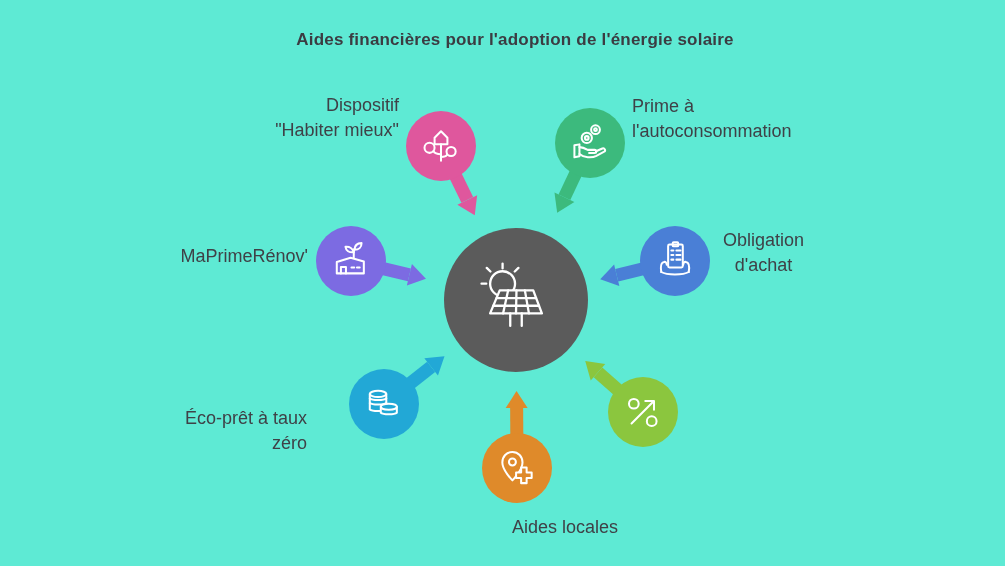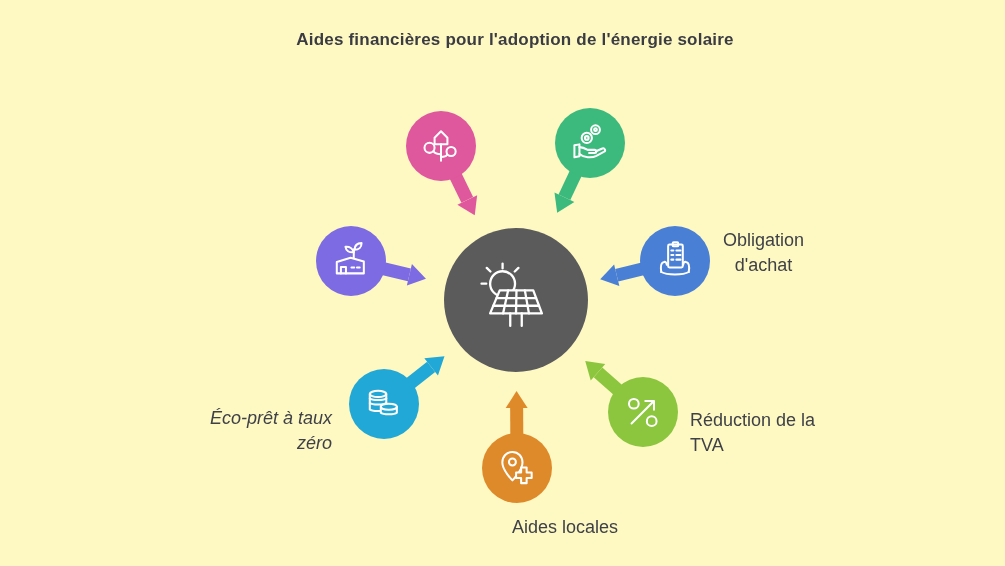--- a/index.html
+++ b/index.html
@@ -1,19 +1,19 @@
 <!DOCTYPE html>
 <html><head>
 <meta charset="utf-8">
 <style>
   html,body{margin:0;padding:0;background:#ffffff;}
   .canvas{
     position:relative;
     width:1005px;height:566px;
-    background:#fef9c3;
+    background:#5eead4;
     font-family:"Liberation Sans", sans-serif;
     overflow:hidden;
   }
   .title{
     position:absolute;
     left:15px;top:30px;width:1000px;
     text-align:center;
     font-size:17px;font-weight:700;
     letter-spacing:.2px;
     color:#3b3c42;
@@ -37,21 +37,21 @@
     position:absolute;
     font-size:18px;line-height:25px;
     color:#3f4147;
     white-space:pre-line;
   }
   #lbl-habiter{right:606px;top:93px;text-align:right;}
   #lbl-prime{left:632px;top:94px;text-align:left;}
   #lbl-obligation{left:723px;top:228px;text-align:center;}
   #lbl-tva{left:690px;top:408px;text-align:left;}
   #lbl-locales{left:416px;top:515px;width:202px;text-align:right;}
-  #lbl-ecopret{right:673px;top:406px;text-align:right;font-style:italic;}
+  #lbl-ecopret{right:698px;top:406px;text-align:right;}
   #lbl-mpr{right:697px;top:244px;text-align:right;}
 </style>
 </head>
 <body>
 
 <div class="canvas">
 
   <div class="title">Aides financières pour l'adoption de l'énergie solaire</div>
 
   <svg id="arrow-layer" viewBox="0 0 1005 566">
@@ -165,21 +165,24 @@
       <circle cx="34" cy="31" r="13"></circle>
       <path d="M34,10 V15 M12,31 H17 M17.5,14.5 L21.3,18.3 M50.5,14.5 L46.7,18.3"></path>
       <path d="M31,38 L66,38 L75,62 L21,62 Z" fill="currentColor"></path>
       <path d="M27.7,46 H69"></path>
       <path d="M24.3,54 H72"></path>
       <path d="M39.75,38 L34.5,62 M48.5,38 L48,62 M57.25,38 L61.5,62"></path>
       <path d="M42,62 V75 M54,62 V75"></path>
     </svg>
   </div>
 
+  <div class="label" id="lbl-habiter">Dispositif
+"Habiter mieux"</div>
+  <div class="label" id="lbl-prime">Prime à
+l'autoconsommation</div>
   <div class="label" id="lbl-obligation">Obligation
 d'achat</div>
-  <div class="label" id="lbl-tva">Réduction de la
-TVA</div>
   <div class="label" id="lbl-locales">Aides locales</div>
   <div class="label" id="lbl-ecopret">Éco-prêt à taux
 zéro</div>
+  <div class="label" id="lbl-mpr">MaPrimeRénov'</div>
 
 </div>
 
 </body></html>

